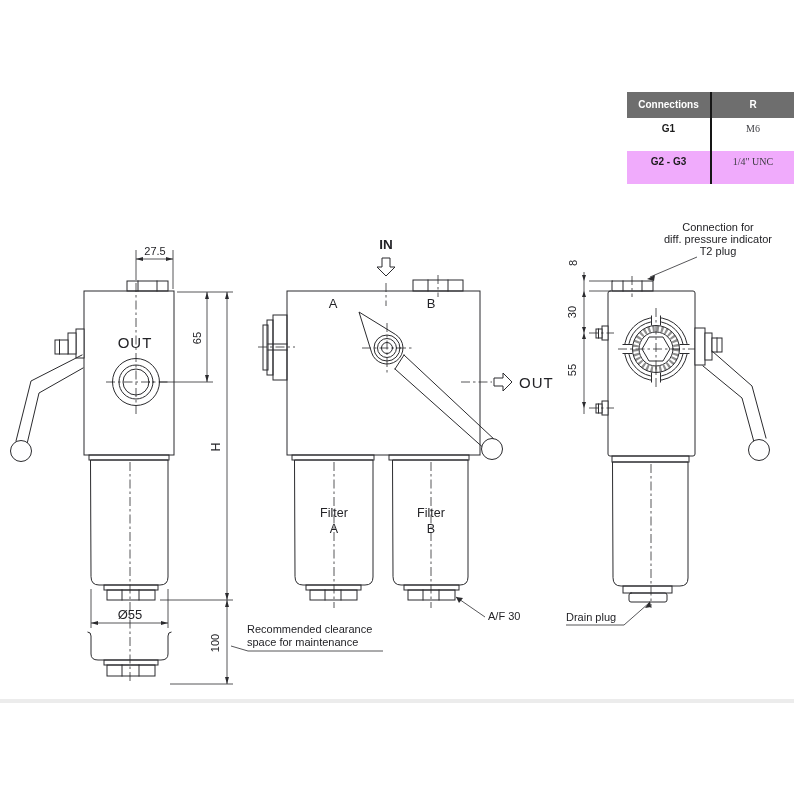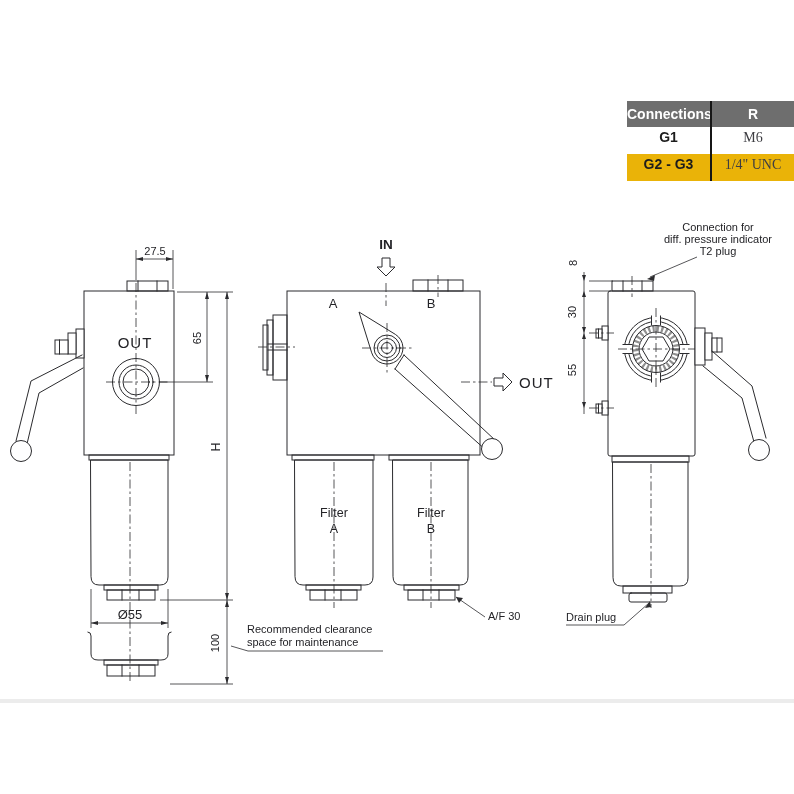--- a/index.html
+++ b/index.html
@@ -16,26 +16,26 @@
   .knurl{fill:none;stroke:#909090;stroke-width:6;stroke-dasharray:2.2 2.2;}
   text{fill:#232327;font-family:"Liberation Sans", sans-serif;}
   .t11{font-size:11px;}
   .t12{font-size:12.5px;}
   .t13{font-size:13px;}
   .t15{font-size:15px;letter-spacing:1px;}
   .tb{font-weight:bold;font-size:13.5px;}
   .mid{text-anchor:middle;}
   
   .conn-table{
-    position:absolute;left:627px;top:101px;width:167px;font-size:14px;
+    position:absolute;left:627px;top:92px;width:167px;font-size:10px;
   }
   .conn-row{display:grid;grid-template-columns:83px 84px;}
   .conn-head{background:#6e6e6e;color:#fff;font-weight:bold;}
   .conn-head .cell{height:26px;line-height:26px;}
-  .cell{height:27px;line-height:21px;text-align:center;}
+  .cell{height:33px;line-height:21px;text-align:center;}
   .cell.c2{border-left:2px solid #161616;}
   .r1{background:#ffffff;}
   .r2{background:#e8e8e8;}
   .cname{font-weight:bold;color:#1c1c1c;}
   .cval{color:#3d3d42;font-family:Liberation Serif, serif;}
   .bottom-band{position:absolute;left:0;top:699px;width:794px;height:4px;}
 </style>
 </head>
 <body>
 
@@ -287,19 +287,19 @@
 
 <div class="conn-table">
   <div class="conn-row conn-head" style="background: rgb(110, 110, 110);">
     <div class="cell">Connections</div>
     <div class="cell c2">R</div>
   </div>
   <div class="conn-row r1">
     <div class="cell cname">G1</div>
     <div class="cell c2 cval">M6</div>
   </div>
-  <div class="conn-row r2" style="background: #eab308;">
+  <div class="conn-row r2" style="background: #f0abfc;">
     <div class="cell cname">G2 - G3</div>
     <div class="cell c2 cval">1/4" UNC</div>
   </div>
 </div>
 
 <div class="bottom-band" style="background: rgb(236, 236, 236);"></div>
 
 </body></html>

